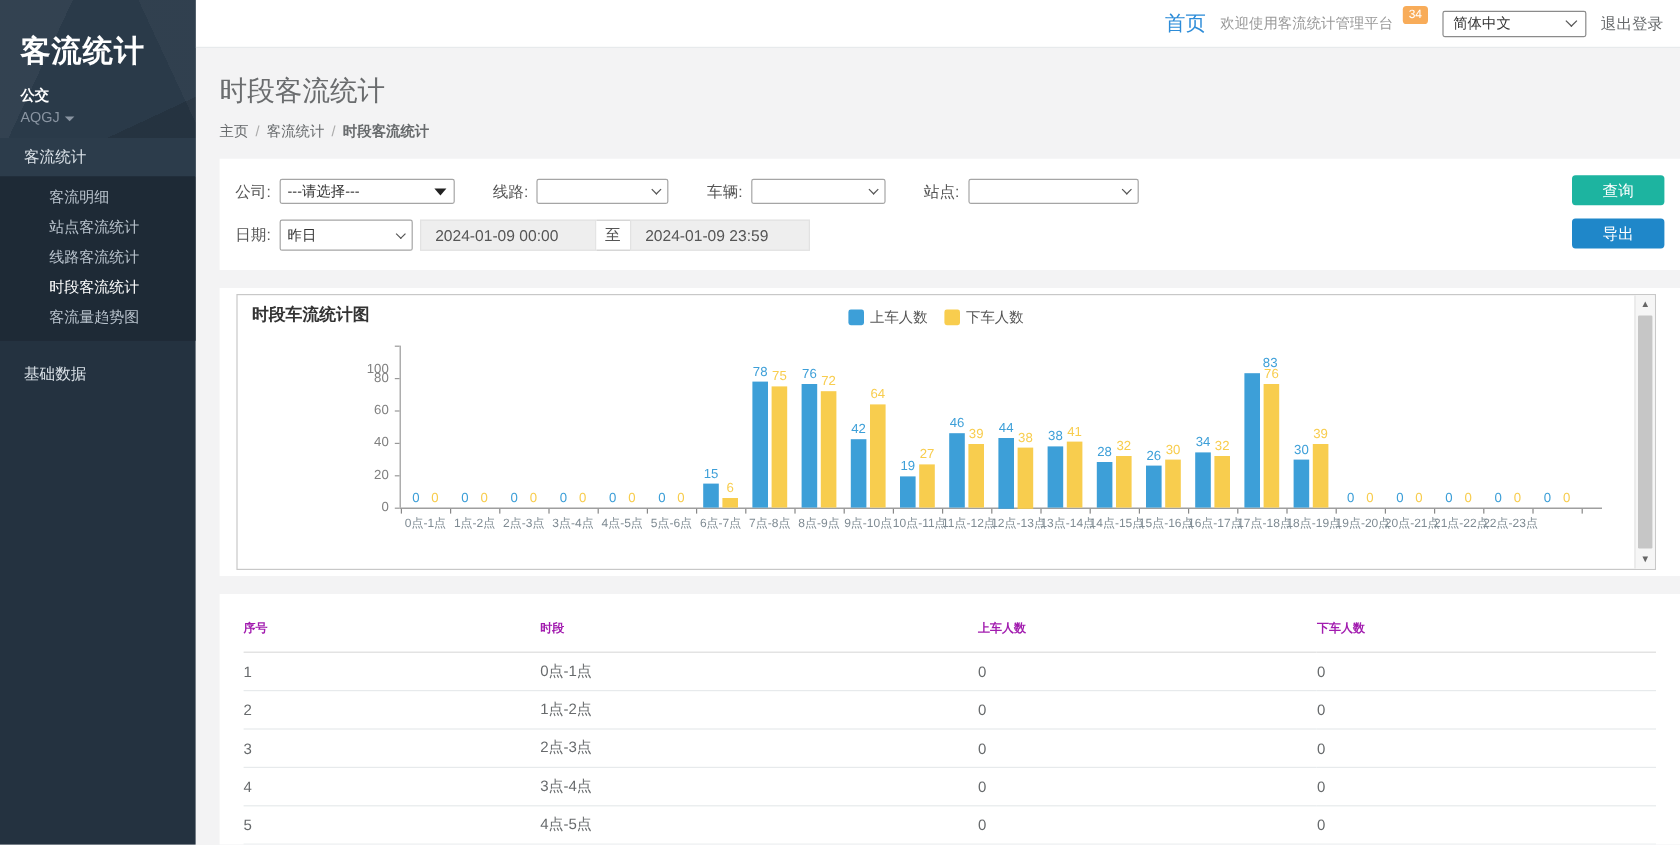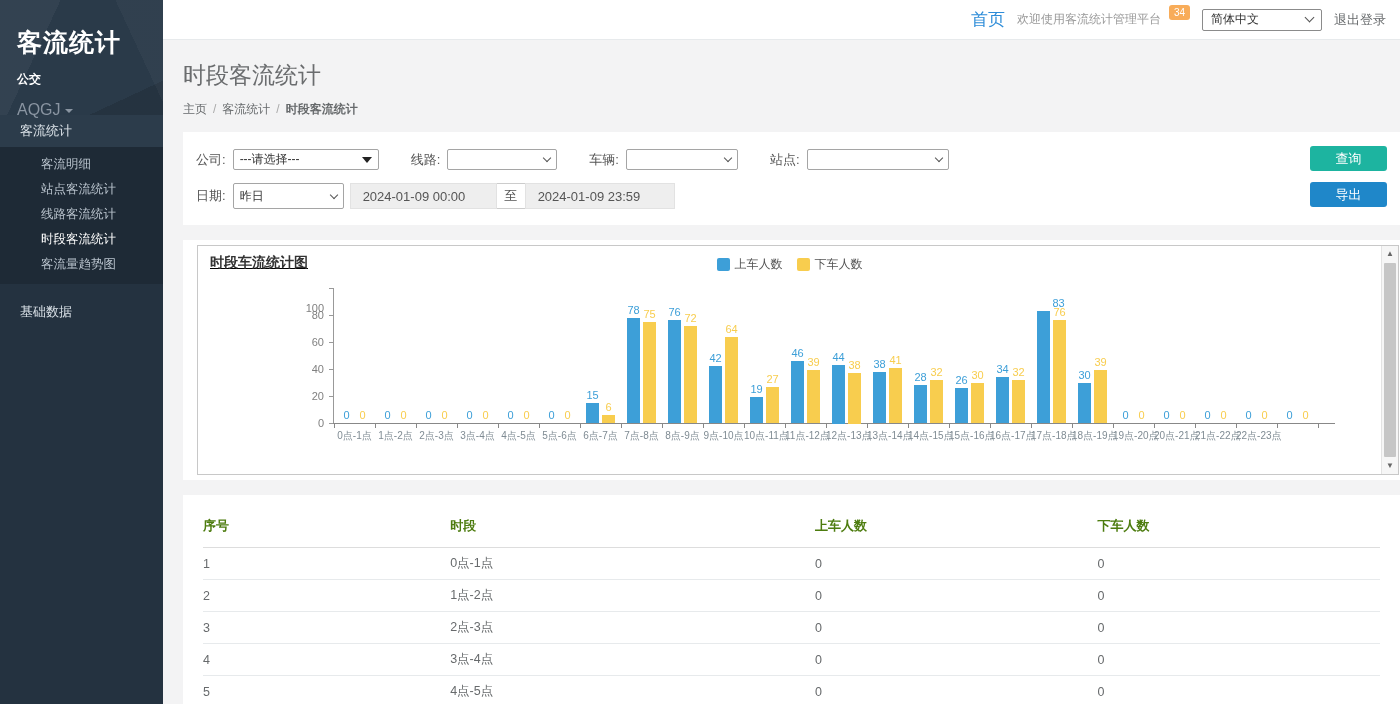--- a/index.html
+++ b/index.html
@@ -10,21 +10,21 @@
   
   .sidebar { width:163px; height:704px; background:#243240; flex:0 0 163px; color:#cdd5dd; }
   .logo-block { height:115px; padding:26px 0 0 17px; position:relative;
     background:
       linear-gradient(115deg, rgba(255,255,255,0.045) 0 28%, transparent 28%),
       linear-gradient(245deg, rgba(255,255,255,0.03) 0 22%, transparent 22%),
       linear-gradient(335deg, rgba(0,0,0,0.12) 0 18%, transparent 18%),
       #2a3a49; }
   .logo-title { color:#fff; font-size:25px; font-weight:bold; letter-spacing:1px; }
   .logo-org { color:#fff; font-size:12px; font-weight:bold; margin-top:12px; }
-  .logo-code { color:#8a95a2; font-size:16px; margin-top:13px; }
+  .logo-code { color:#8a95a2; font-size:12px; margin-top:3px; }
   .caret-down { display:inline-block; width:0; height:0; border-left:4px solid transparent;
     border-right:4px solid transparent; border-top:4px solid #8a95a2; margin-left:4px; vertical-align:middle; }
   .menu-section { height:32px; line-height:32px; padding-left:20px; font-size:13px; color:#dbe2e8; cursor:pointer; }
   .menu-section.open { background:#2c3c4b; }
   .submenu { background:#1e2a36; padding:5px 0 7px 0; }
   .submenu-item { height:25px; line-height:25px; padding-left:41px; font-size:12.5px; color:#b9c3cd; cursor:pointer; }
   .submenu-item.active { color:#ffffff; }
   .menu-gap { height:6px; }
 
   
@@ -70,21 +70,21 @@
   .date-start { width:147px; margin-left:6px; }
   .date-end { width:150px; }
   .to-cell { height:26px; width:28px; background:#fff; border:1px solid #ccc; border-left:none; border-right:none;
     display:flex; align-items:center; justify-content:center; font-size:13px; color:#555; }
   .btn { position:absolute; right:13px; width:77px; height:25px; border:none; border-radius:3px;
     color:#fff; font-size:13px; cursor:pointer; font-family:inherit; }
   .btn-query { top:14px; background:#1db4a0; }
   .btn-export { top:50px; background:#1f87c9; }
 
   
-  .chart-panel { background:#fff; margin-top:15px; padding:5px 1px 5px 14px;text-decoration:underline; }
+  .chart-panel { background:#fff; margin-top:15px; padding:5px 20px 5px 14px; }
   .chart-box { border:1px solid #c8c8c8; position:relative; height:230px; padding-right:17px; overflow:hidden; }
   .chart-header { height:34px; display:flex; align-items:center; padding-left:12px; position:relative; }
   .chart-title { font-size:14px; font-weight:bold; color:#333; }
   .legend { position:absolute; left:0; right:0; top:10px; display:flex; justify-content:center; gap:14px; pointer-events:none; }
   .legend-item { display:flex; align-items:center; gap:5px; font-size:12px; color:#555; }
   .legend-swatch { width:13px; height:13px; border-radius:2px; }
 
   .chart-area { position:relative; height:178px; }
   .y-label { position:absolute; width:34px; text-align:right; font-size:11px; color:#808080; }
   .y-tick { position:absolute; width:4px; height:1px; background:#999; }
@@ -98,21 +98,21 @@
 
   .vscroll { position:absolute; right:0; top:0; bottom:0; width:17px; background:#f6f6f6; border-left:1px solid #e3e3e3; }
   .vscroll .arrow { position:absolute; left:0; width:16px; height:16px; font-size:8px; color:#666; text-align:center; line-height:16px; }
   .vscroll .arrow.up { top:0; }
   .vscroll .arrow.down { bottom:0; }
   .vscroll .thumb { position:absolute; left:2px; width:12px; top:17px; bottom:17px; background:#c6c6c6; border-radius:1px; }
 
   
   .table-panel { background:#fff; margin-top:15px; padding:12px 20px 0 20px; min-height:222px; }
   table.data-table { width:100%; border-collapse:collapse; }
-  .data-table th { text-align:left; font-size:13px; color:#4d7c0f; font-weight:bold;
+  .data-table th { text-align:left; font-size:10px; color:#a21caf; font-weight:bold;
     padding:10px 6px 12px 0; border-bottom:1px solid #ddd; }
   .data-table td { font-size:12.5px; color:#676a6c; padding:7px 6px 7px 0; border-bottom:1px solid #e7eaec; }
   .data-table th:nth-child(1), .data-table td:nth-child(1) { width:21%; }
   .data-table th:nth-child(2), .data-table td:nth-child(2) { width:31%; }
   .data-table th:nth-child(3), .data-table td:nth-child(3) { width:24%; }
   .data-table th:nth-child(4), .data-table td:nth-child(4) { width:24%; }
 </style>
 </head>
 <body>
 

